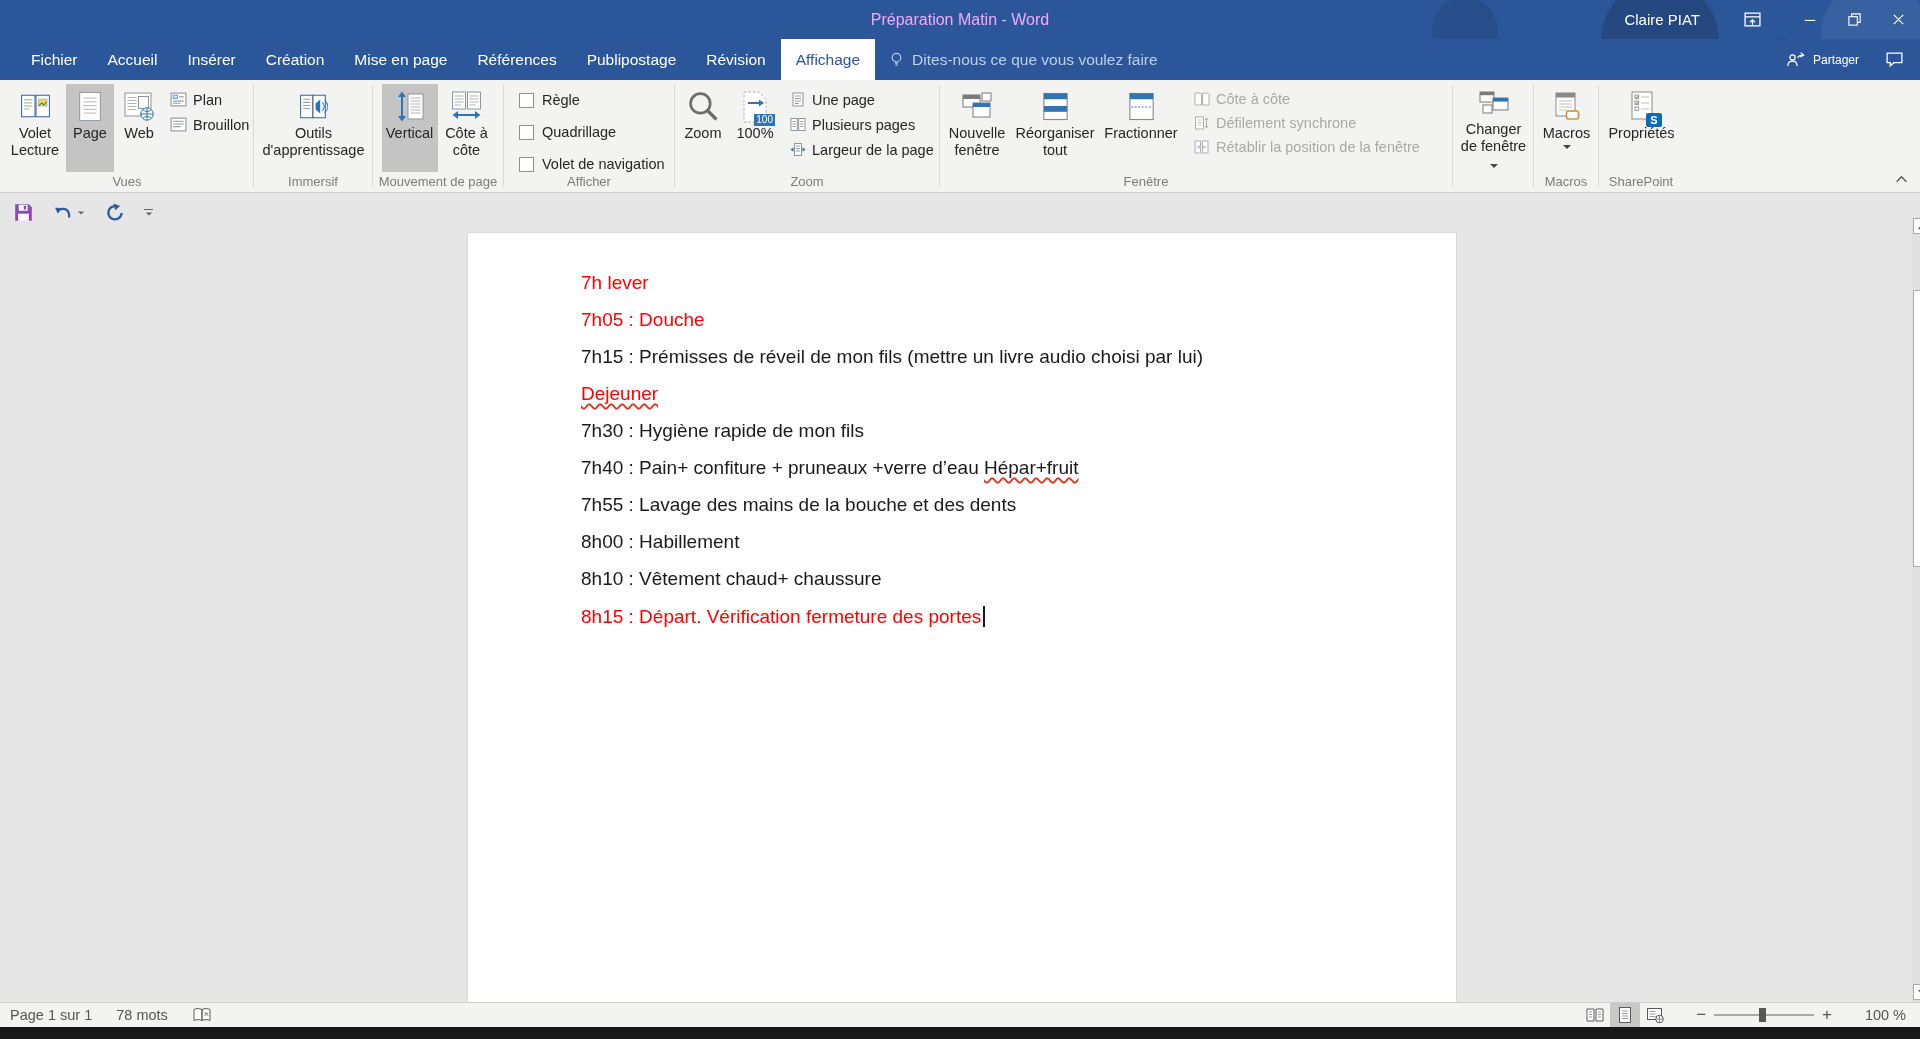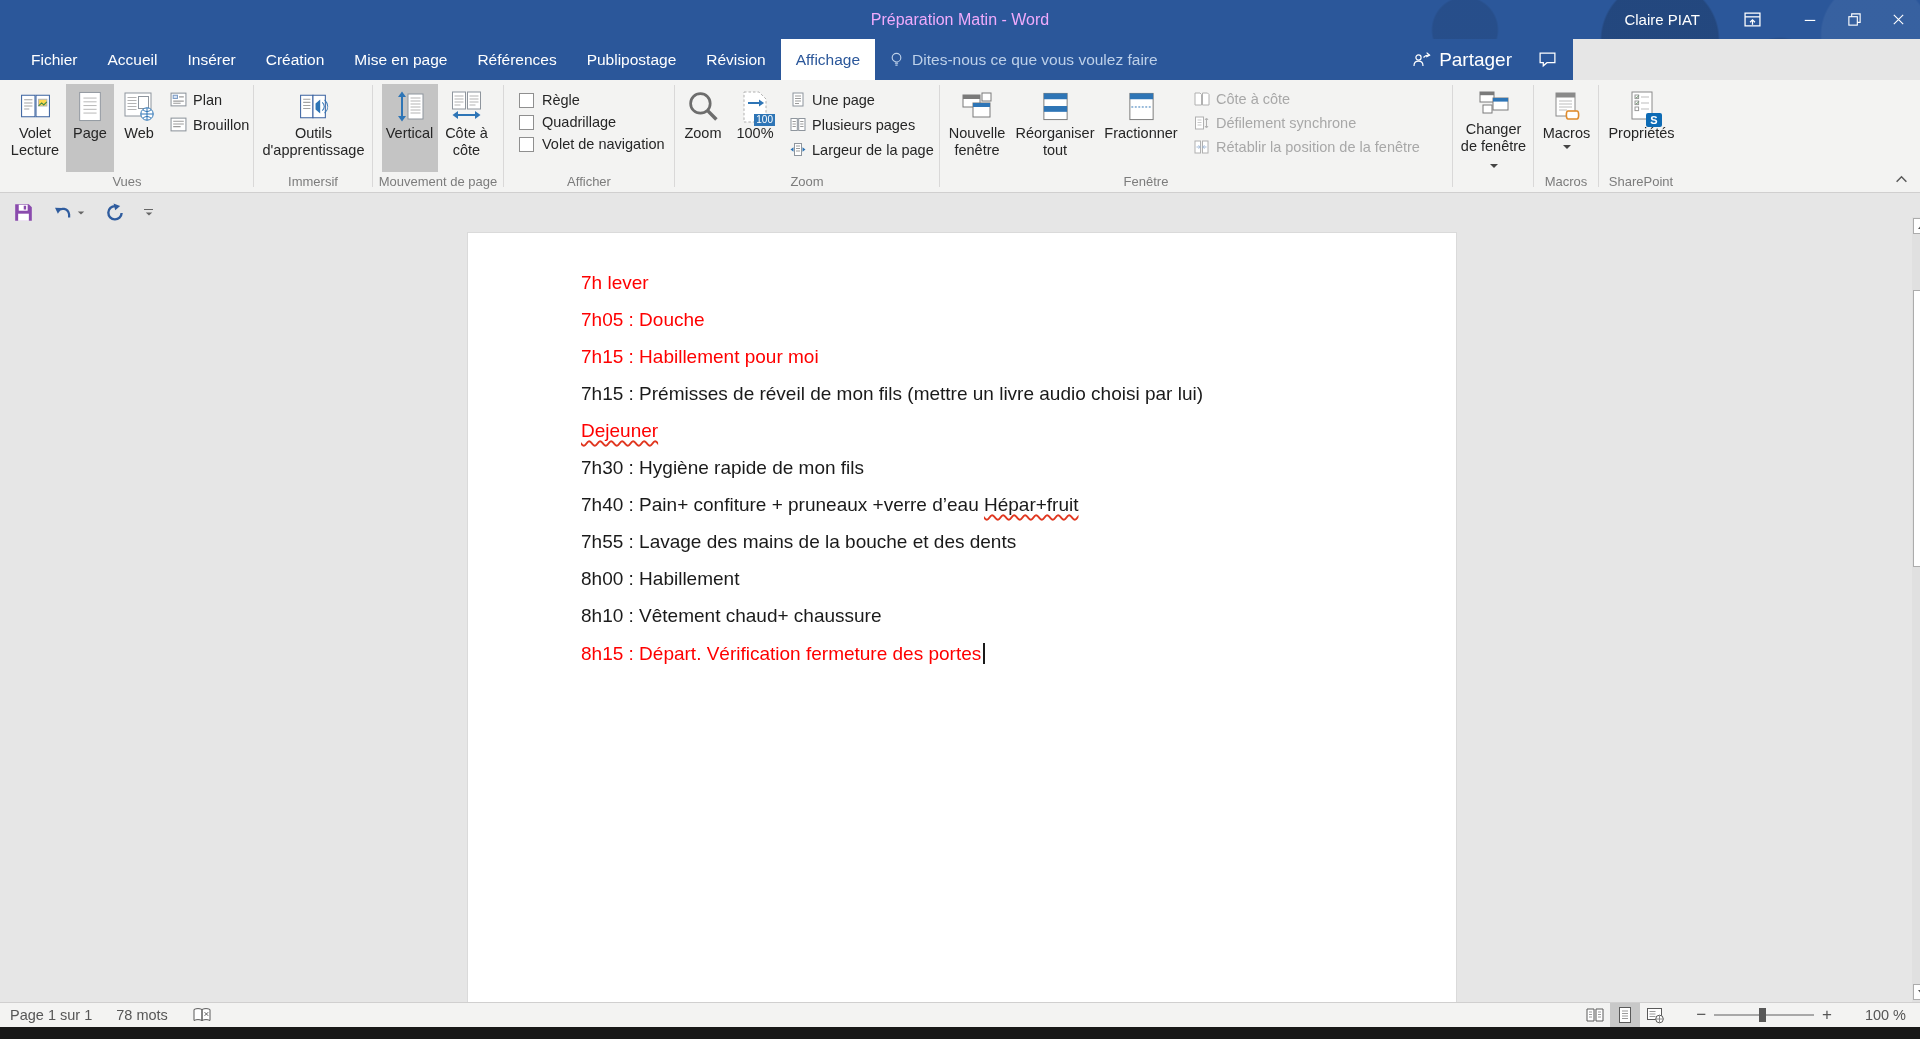--- a/index.html
+++ b/index.html
@@ -18,27 +18,27 @@
       radial-gradient(circle 34px at 445px 30px, rgba(0,0,0,.10) 0 32px, transparent 34px);
   }
   #title { position:absolute; left:0; top:0; width:100%; height:39px; text-align:center;
     line-height:39px; color:#f0abfc; font-size:16px; }
   #tb-right { position:absolute; right:0; top:0; height:39px; display:flex; align-items:center; }
   #tb-user { color:#fff; font-size:15px; margin-right:30px; }
   .winbtn { width:44px; height:39px; display:flex; align-items:center; justify-content:center; }
   .winbtn.spacer { width:14px; }
 
   
-  #tabrow { position:absolute; left:0; top:39px; width:1573px; height:41px; background:#2b579a; display:flex; align-items:stretch; }
+  #tabrow { position:absolute; left:0; top:39px; width:1920px; height:41px; background:#2b579a; display:flex; align-items:stretch; }
   #tabs { display:flex; padding-left:16px; }
   .tab { color:#fff; font-size:15.5px; line-height:41px; padding:0 15px; white-space:nowrap; }
   .tab.active { background:#fff; color:#2b579a; }
   #tellme { display:flex; align-items:center; gap:8px; color:#bdd0e9; font-size:15.5px; padding-left:14px; white-space:nowrap; }
   #tabrow-right { margin-left:auto; display:flex; align-items:center; gap:26px; padding-right:16px; }
-  #share { display:flex; align-items:center; gap:8px; color:#fff; font-size:19px; }
+  #share { display:flex; align-items:center; gap:8px; color:#fff; font-size:12px; }
 
   
   #ribbon { position:absolute; left:0; top:80px; width:1920px; height:113px; background:#f3f3f2;
     border-bottom:1px solid #d0cfcf; display:flex; align-items:stretch; padding:2px 0 0 1px; }
   .rgroup { position:relative; flex:none; padding:2px 2px 20px 3px; }
   .rlabel { position:absolute; left:0; right:0; bottom:3px; text-align:center; font-size:13px; color:#7c7c7c; white-space:nowrap; }
   .rsep { flex:none; width:1px; background:#d9d8d8; margin:3px 0 5px 0; }
   .rbody { display:flex; height:100%; }
   .bb { display:flex; flex-direction:column; align-items:center; flex:none; padding:4px 3px 0 3px; }
   .bb .ic { height:37px; display:flex; align-items:center; justify-content:center; position:relative; }
@@ -282,21 +282,21 @@
           </svg>
         </div>
         <div class="tx">Côte à côte</div>
       </div>
     </div>
     <div class="rlabel">Mouvement de page</div>
   </div>
   <div class="rsep"></div>
 
   <div class="rgroup" style="width:170px">
-    <div class="scol" style="padding:8px 0 0 12px; gap:6px">
+    <div class="scol" style="padding:8px 0 0 12px; gap:16px">
       <label class="chk">
         <span class="box"></span>
         <span>Règle</span>
       </label>
       <label class="chk">
         <span class="box"></span>
         <span>Quadrillage</span>
       </label>
       <label class="chk">
         <span class="box"></span>
@@ -503,21 +503,20 @@
       <path d="M1.5 7L6 2.5 10.5 7"></path>
     </svg>
   </span>
 </div>
 
 <div id="workspace">
   <div id="page">
     <div id="doc">
       <p class="red"><span>7h lever</span></p>
       <p class="red"><span>7h05 : Douche</span></p>
-      <p class="red"><span>7h15 : Habillement pour moi</span></p>
       <p><span>7h15 : Prémisses de réveil de mon fils (mettre un livre audio choisi par lui)</span></p>
       <p class="red"><span class="u-spell">Dejeuner</span></p>
       <p><span>7h30 : Hygiène rapide de mon fils</span></p>
       <p><span>7h40 : Pain+ confiture + pruneaux +verre d’eau </span><span class="u-spell">Hépar+fruit</span></p>
       <p><span>7h55 : Lavage des mains de la bouche et des dents</span></p>
       <p><span>8h00 : Habillement</span></p>
       <p><span>8h10 : Vêtement chaud+ chaussure</span></p>
       <p class="red"><span>8h15 : Départ. Vérification fermeture des portes</span><span class="caret"></span></p>
     </div>
   </div>

